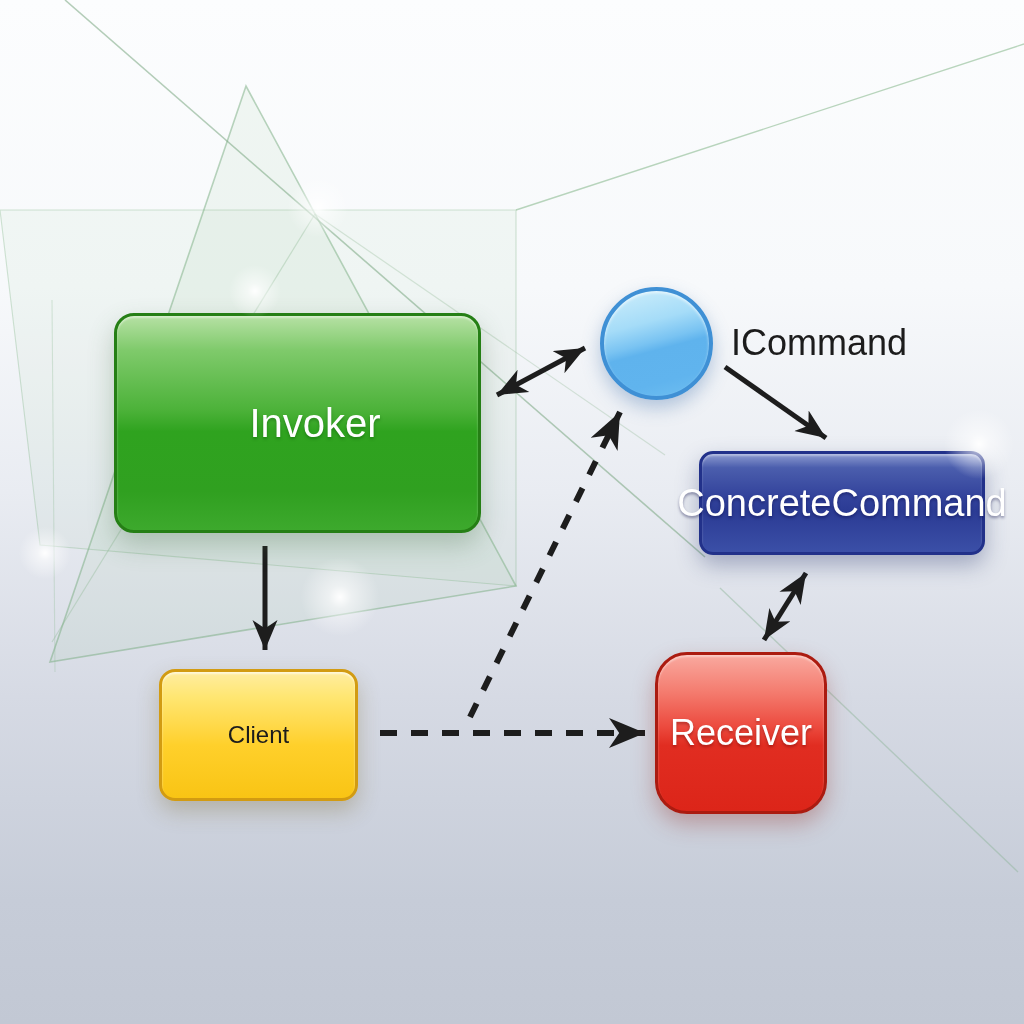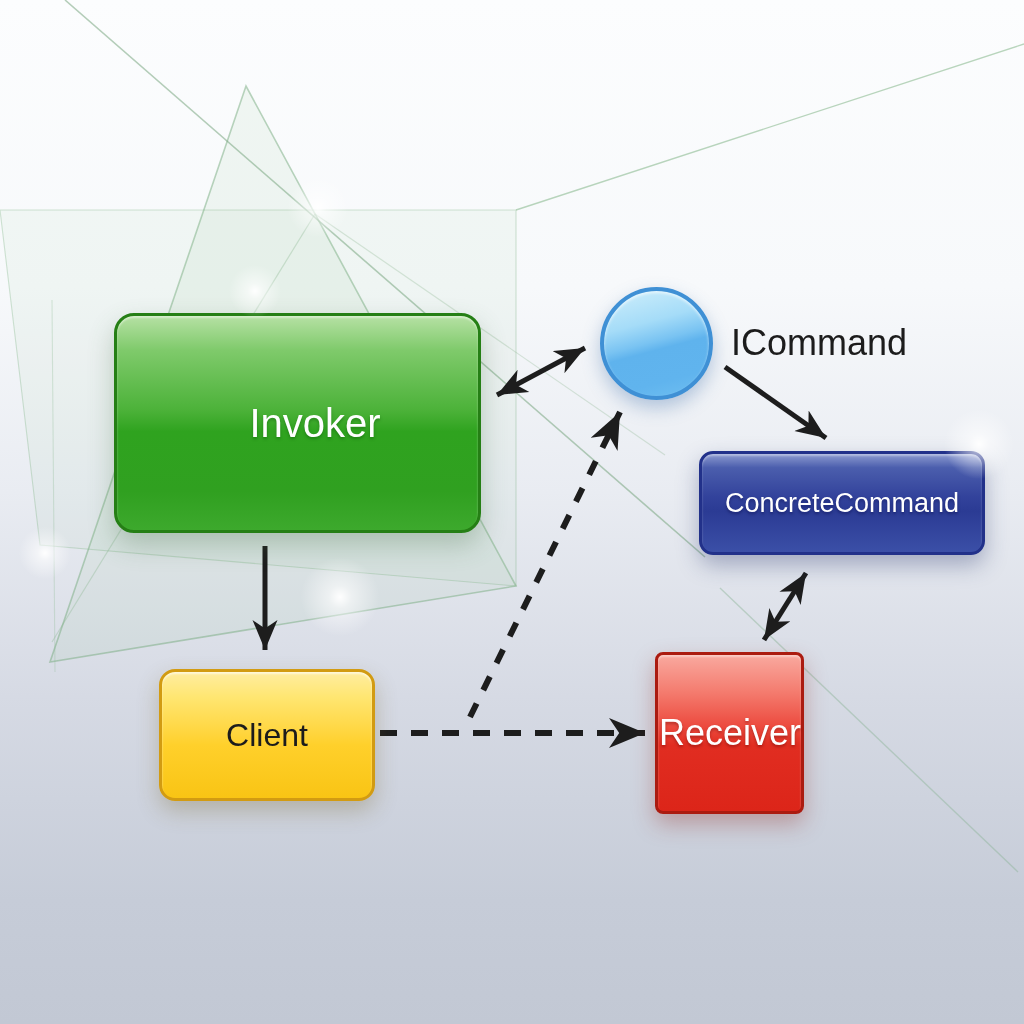--- a/index.html
+++ b/index.html
@@ -16,39 +16,39 @@
   }
   .node .label{white-space:nowrap;}
   .invoker{
     left:114px;top:313px;width:367px;height:220px;border-radius:20px;
     border:3px solid #257f15;
     background:linear-gradient(180deg,#b6e1a4 0%,#7fca6b 16%,#4cb239 44%,#2fa31f 54%,#30a020 82%,#3da92d 100%);
     box-shadow:0 12px 26px rgba(70,110,70,0.30), inset 0 2px 2px rgba(255,255,255,0.45);
     color:#ffffff;font-size:40px;text-shadow:0 2px 3px rgba(0,70,0,0.35);padding-left:35px;
   }
   .client{
-    left:159px;top:669px;width:216px;height:132px;border-radius:16px;
+    left:159px;top:669px;width:199px;height:132px;border-radius:16px;
     border:3px solid #d29b12;
     background:linear-gradient(180deg,#ffeda0 0%,#ffe671 20%,#ffd94a 42%,#ffd02b 58%,#f9c414 100%);
     box-shadow:0 10px 22px rgba(120,100,40,0.30), inset 0 2px 2px rgba(255,255,255,0.6);
-    color:#1c1c1c;font-size:32px;
+    color:#1c1c1c;font-size:24px;
   }
   .concrete{
     left:699px;top:451px;width:286px;height:104px;border-radius:14px;
     border:3px solid #22318a;
     background:linear-gradient(180deg,#8d9bd1 0%,#4b5ead 14%,#32429b 44%,#2b3b94 58%,#3b4fa7 100%);
     box-shadow:0 10px 22px rgba(40,55,110,0.35), inset 0 2px 2px rgba(255,255,255,0.35);
-    color:#ffffff;font-size:27px;text-shadow:0 2px 3px rgba(0,0,60,0.4);
+    color:#ffffff;font-size:38px;text-shadow:0 2px 3px rgba(0,0,60,0.4);
   }
   .receiver{
-    left:655px;top:652px;width:149px;height:162px;border-radius:8px;
+    left:655px;top:652px;width:172px;height:162px;border-radius:32px;
     border:3px solid #ab1b10;
     background:linear-gradient(180deg,#f9a99f 0%,#f47b6e 24%,#ec4a3e 46%,#e12d21 58%,#dc2519 100%);
     box-shadow:0 10px 22px rgba(150,50,40,0.35), inset 0 2px 2px rgba(255,255,255,0.4);
-    color:#ffffff;font-size:36px;text-shadow:0 2px 3px rgba(90,0,0,0.4);justify-content:flex-end;
+    color:#ffffff;font-size:36px;text-shadow:0 2px 3px rgba(90,0,0,0.4);
   }
   .icommand-circle{
     left:600px;top:287px;width:113px;height:113px;border-radius:50%;
     border:4px solid #3f90d5;
     background:linear-gradient(165deg,#cdeefb 2%,#a5dcf8 32%,#79c3f2 48%,#5fb3ed 55%,#60b4ee 80%,#6fbff1 100%);
     box-shadow:0 8px 18px rgba(60,110,170,0.35), inset 0 2px 3px rgba(255,255,255,0.6);
   }
   .icommand-label{
     position:absolute;left:731px;top:321px;height:44px;display:flex;align-items:center;
     color:#1c1c1c;font-size:36px;white-space:nowrap;

